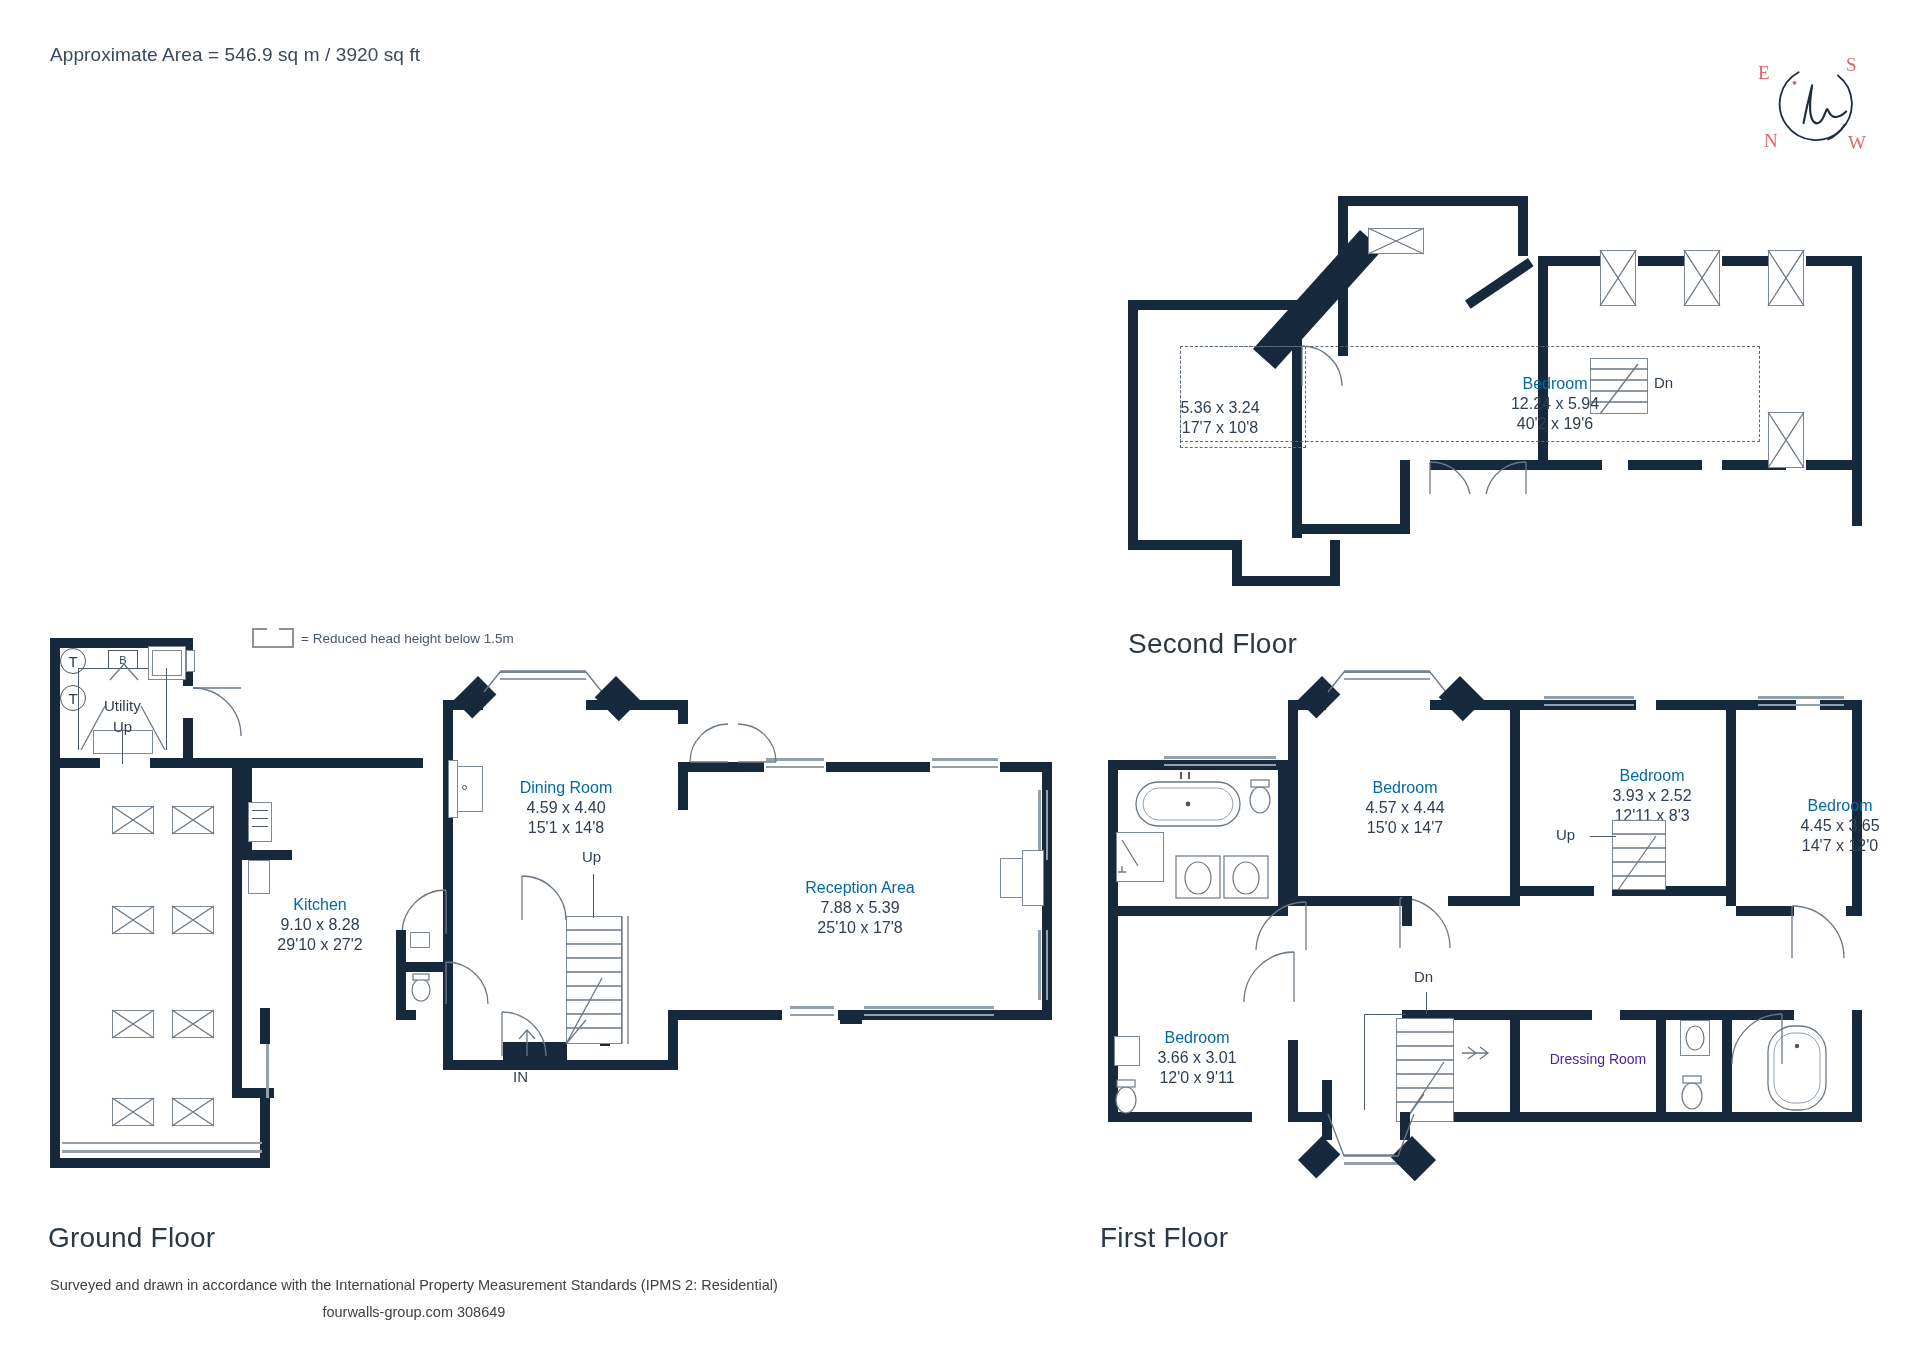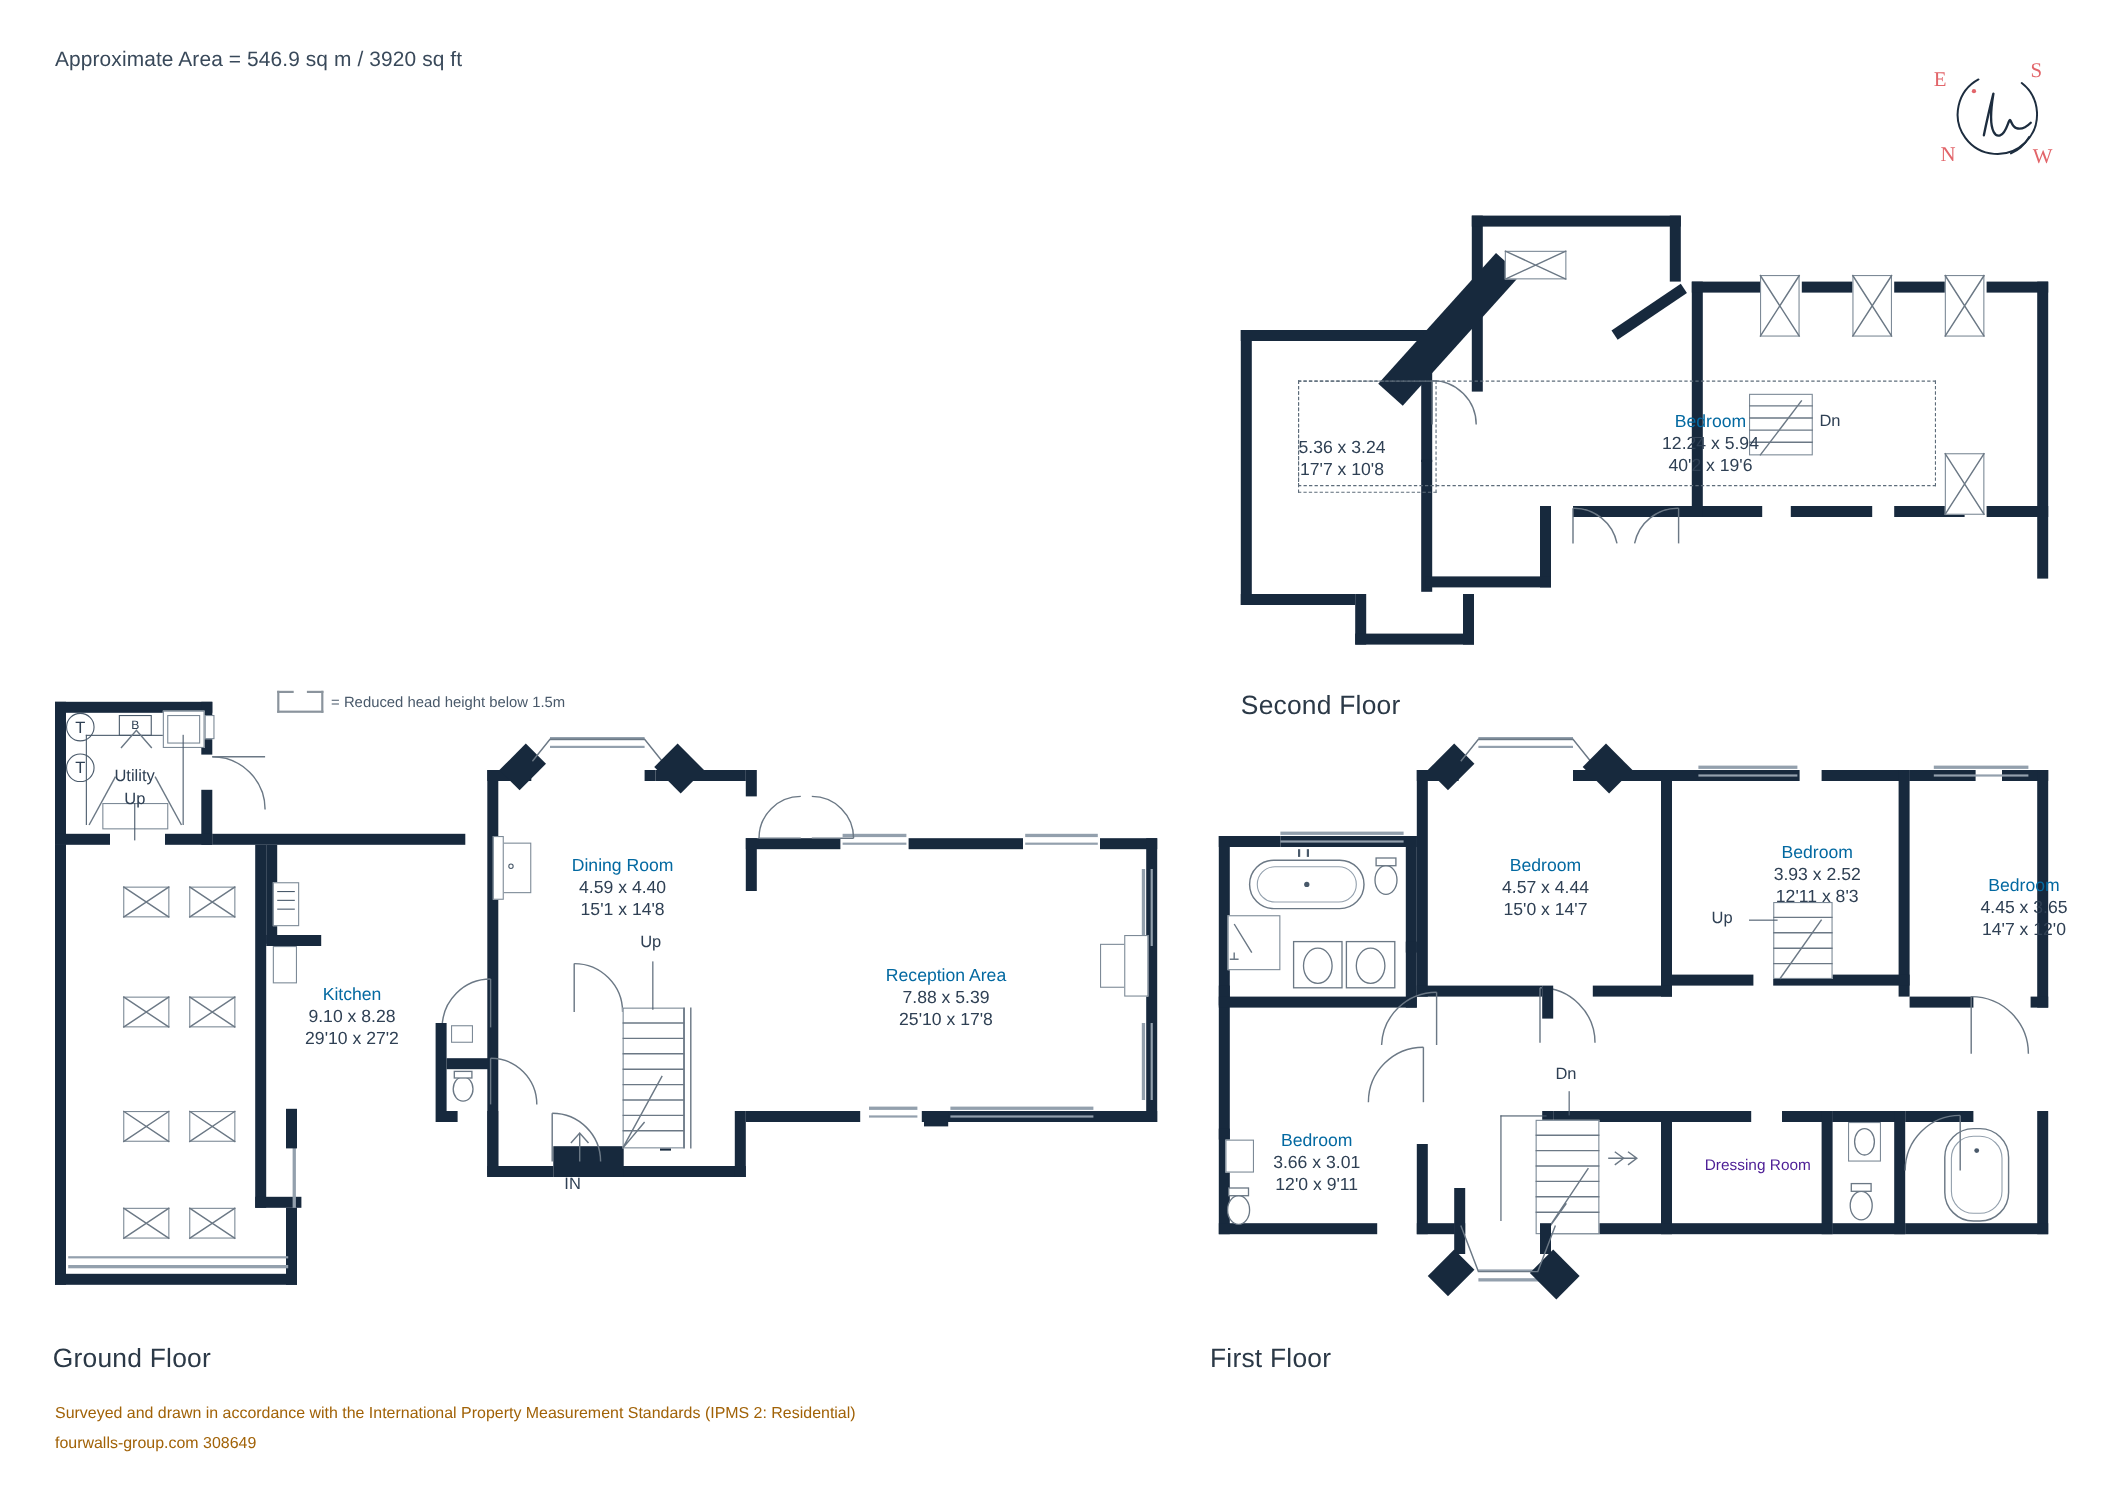--- a/index.html
+++ b/index.html
@@ -22,27 +22,27 @@
   #compass .l-e{left:6px;top:16px;}
   #compass .l-s{left:94px;top:8px;}
   #compass .l-n{left:12px;top:84px;}
   #compass .l-w{left:96px;top:86px;}
   
   #legend{left:252px;top:628px;display:flex;align-items:center;gap:7px;}
   #legend .swatch{width:42px;height:20px;position:relative;}
   #legend .swatch b{position:absolute;background:#8b949d;}
   #legend .lg-text{font-size:13.5px;color:#49596a;white-space:nowrap;}
   
-  .floor-title{font-size:24px;color:#2b3947;letter-spacing:.2px;white-space:nowrap;}
+  .floor-title{font-size:28px;color:#2b3947;letter-spacing:.2px;white-space:nowrap;}
   #t-ground{left:48px;top:1222px;}
   #t-first{left:1100px;top:1222px;}
   #t-second{left:1128px;top:628px;}
   
   #footer{left:50px;top:1272px;}
-  .ft-line{font-size:14.5px;color:#a16207;line-height:27px;white-space:nowrap;}
+  .ft-line{font-size:14.5px;color:#404040;line-height:27px;white-space:nowrap;text-align:center;}
   
   .room{position:absolute;text-align:center;white-space:nowrap;line-height:20px;}
   .room .nm{font-size:16px;color:#0369a1;}
   .room .dm{font-size:16px;color:#2f4054;}
   .tiny{position:absolute;font-size:15px;color:#2f4054;white-space:nowrap;}
   .tinyc{position:absolute;font-size:14px;color:#4c1d95;white-space:nowrap;text-align:center;line-height:18px;}
   
   .w{position:absolute;background:#17293d;}          
   .ln{position:absolute;background:#4a5a6b;}          
   .gl{position:absolute;background:#93a0ad;}

